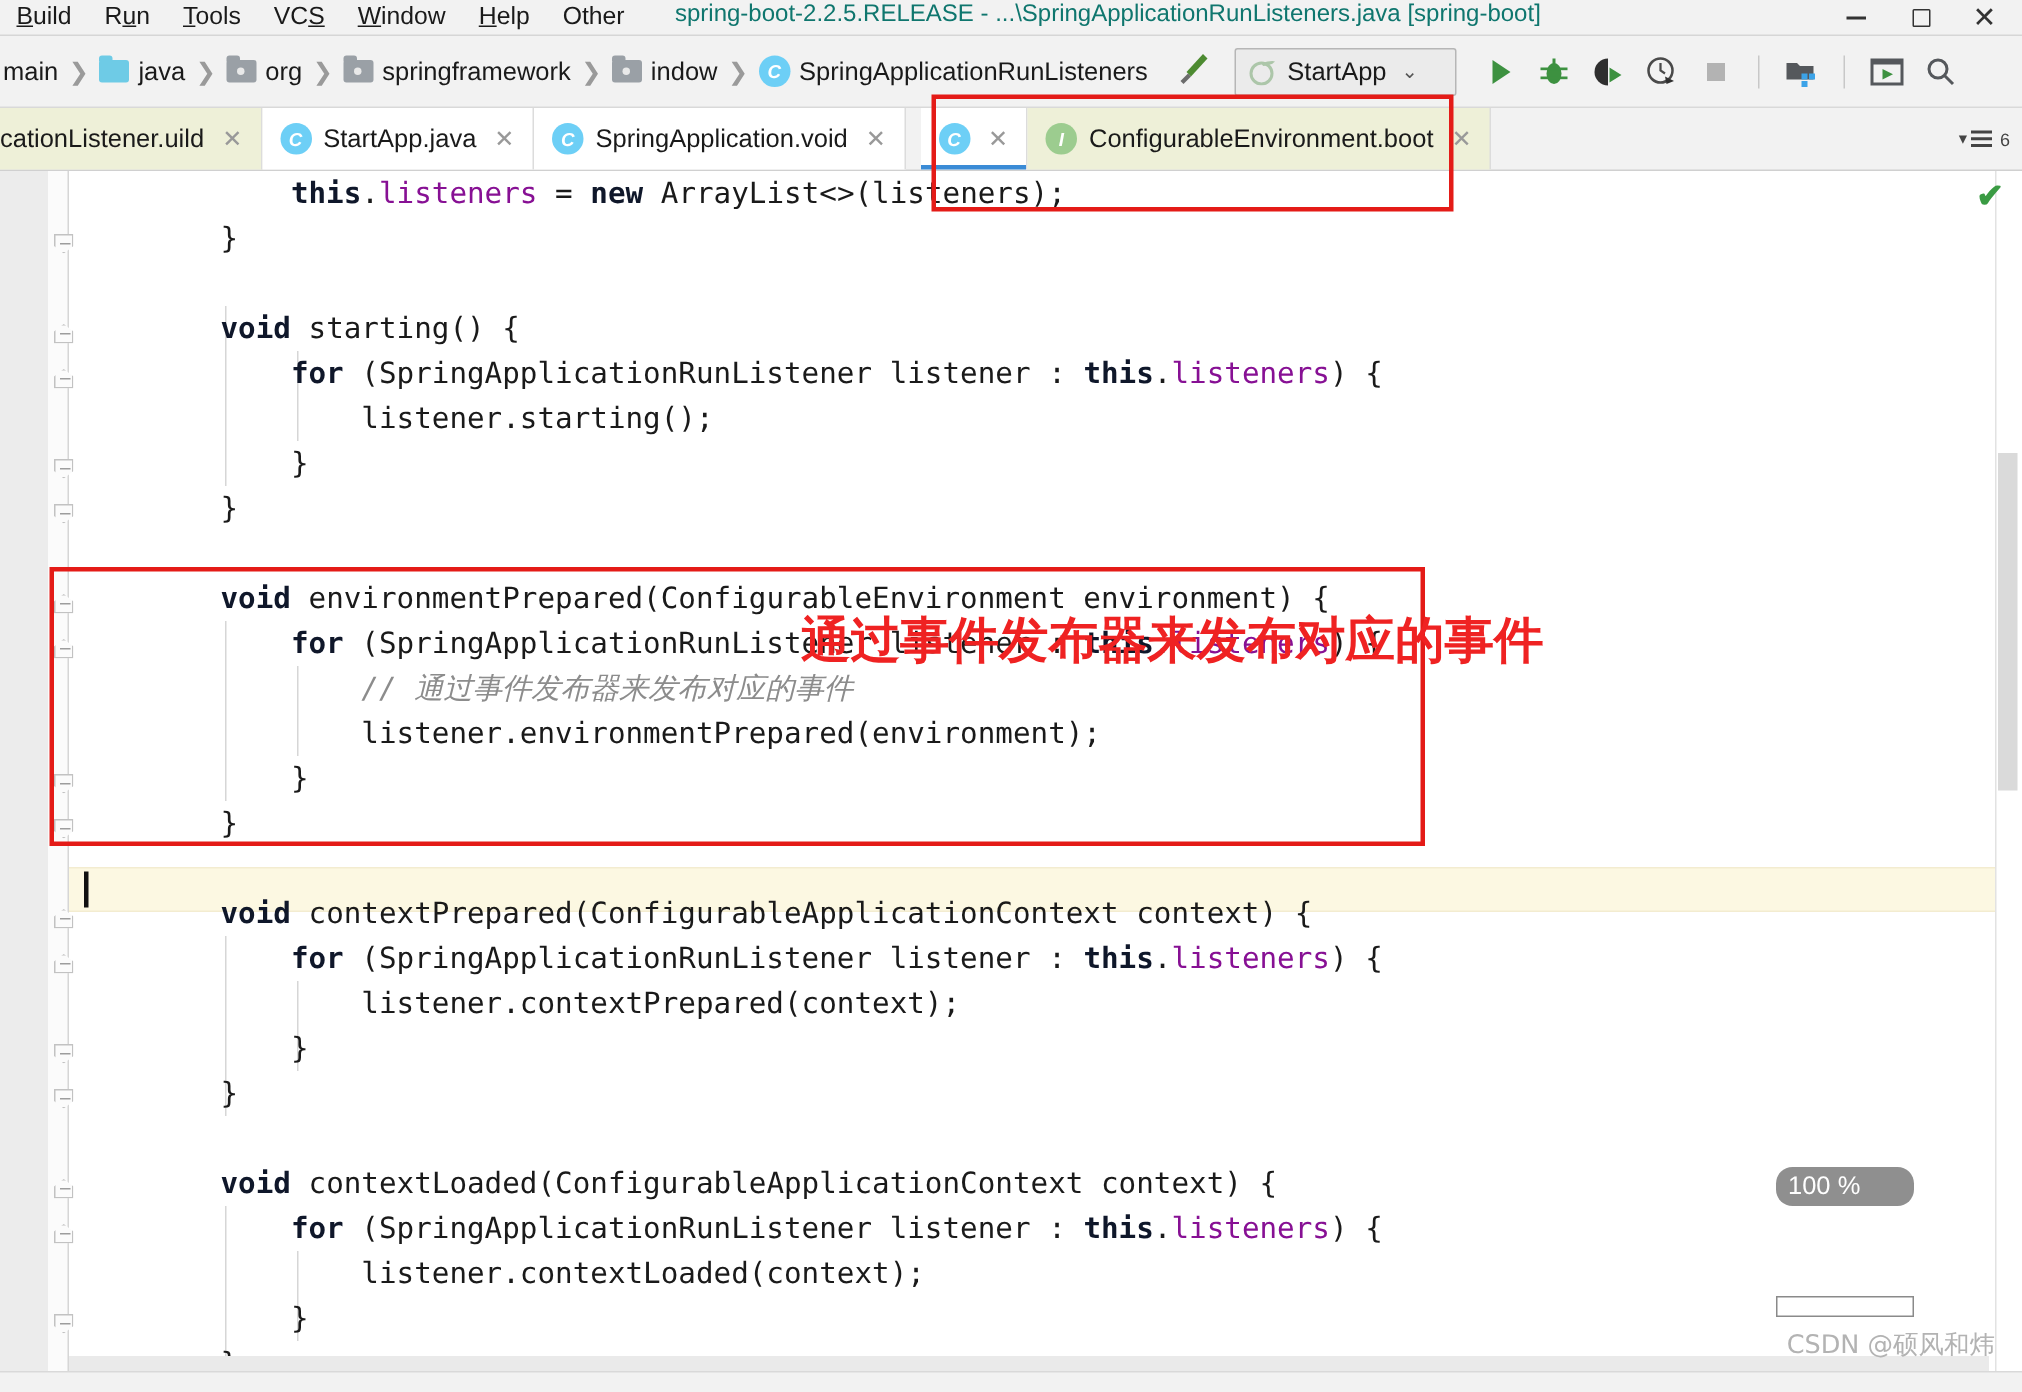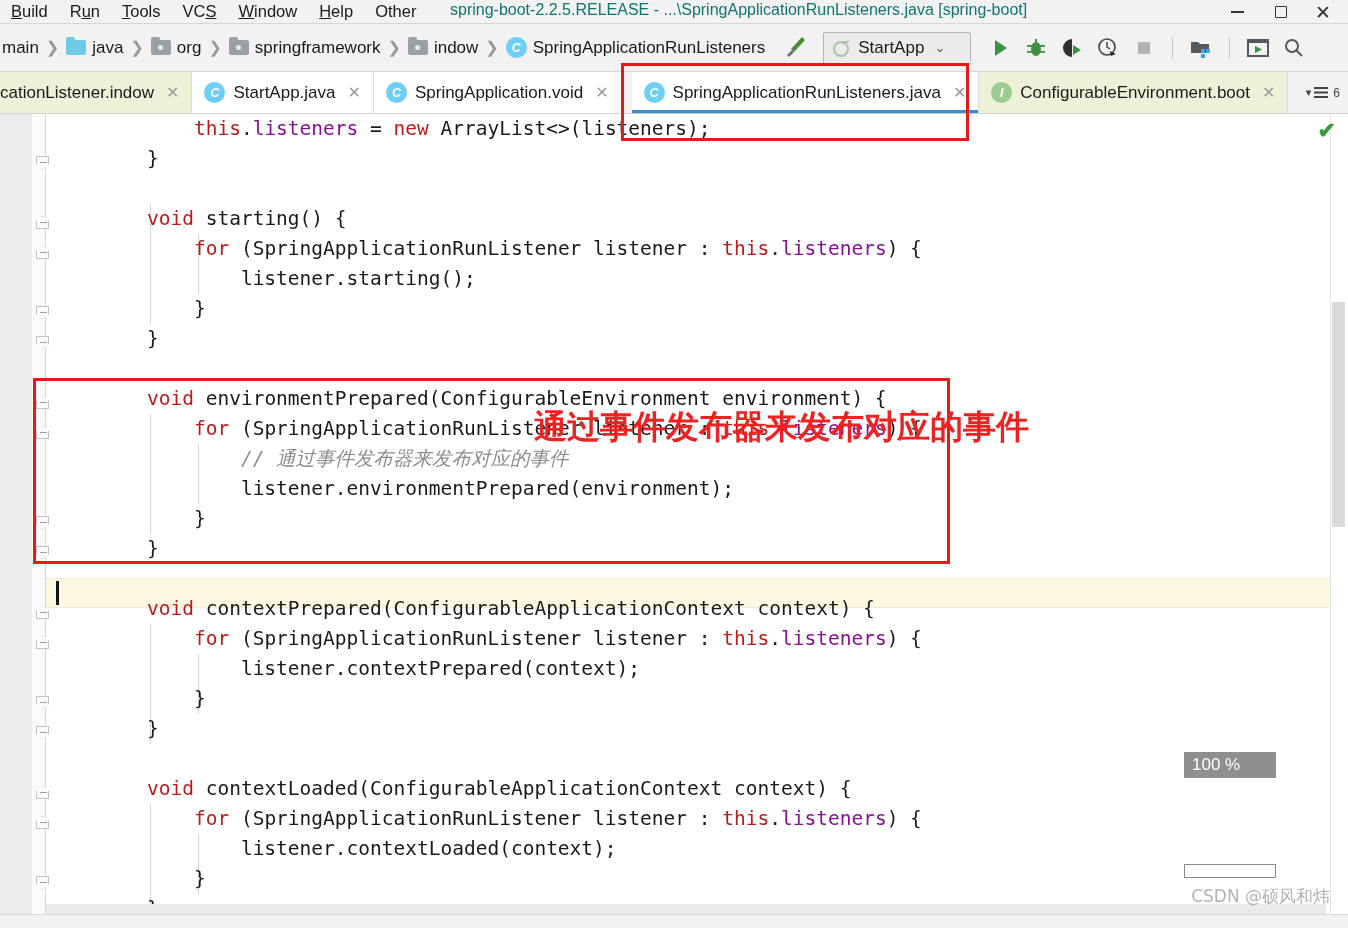--- a/index.html
+++ b/index.html
@@ -121,21 +121,21 @@
   .fm.expand  { clip-path: polygon(0 38%,50% 0,100% 38%,100% 100%,0 100%); }
   .fm::after { content:""; position:absolute; left:2.5px; top:5px; width:7px; height:1.4px; background:#9d9d9d; }
 
   .code {
     position:absolute; left: 52px; top: 0; right: 0; height: 100%;
     font-family: "DejaVu Sans Mono", monospace;
     font-size: 19.5px; line-height: 30px; color:#1a1a1a;
     white-space: pre;
   }
   .ln { height:30px; padding-left: 48px; position:relative; }
-  .kw   { color:#b91c1c; font-weight: normal; }
+  .kw   { color:#0f172a; font-weight: bold; }
   .fld  { color:#871094;text-align:right; }
   .cmt  { color:#8c8c8c; font-style: italic; }
   .plain{ color:#1a1a1a; }
 
   .cur-line {
     position:absolute; left: 46px; right: 0; height: 30px; background:#fcf8e2;
     border-top: 1px solid #f3ecd0; border-bottom: 1px solid #f3ecd0;
   }
   .caret { position:absolute; left: 56px; width: 3px; height: 24px; background:#111; top: 3px; }
 
@@ -297,36 +297,35 @@
         <svg width="22" height="22" viewBox="0 0 22 22">
           <circle cx="9" cy="9" r="6" fill="none" stroke="#55585c" stroke-width="2"></circle>
           <line x1="13.5" y1="13.5" x2="19" y2="19" stroke="#55585c" stroke-width="2"></line>
         </svg>
       </div>
     </div>
   </div>
 
   <div class="tabs">
     <div class="tab inactive" style="padding-left:0;">
-      <span>cationListener.indow</span>
+      <span>cationListener.uild</span>
       <span class="x">✕</span>
     </div>
     <div class="tab white">
       <span class="tab-ic c">C</span>
       <span>StartApp.java</span>
       <span class="x">✕</span>
     </div>
     <div class="tab white">
       <span class="tab-ic c">C</span>
       <span>SpringApplication.void</span>
       <span class="x">✕</span>
     </div>
     <div class="tab active" style="margin-left:10px;">
       <span class="tab-ic c">C</span>
-      <span>SpringApplicationRunListeners.java</span>
       <span class="x">✕</span>
     </div>
     <div class="tab inactive">
       <span class="tab-ic i">I</span>
       <span>ConfigurableEnvironment.boot</span>
       <span class="x">✕</span>
     </div>
     <div class="tabs-more">
       <span style="font-size:11px;">▾</span>
       <svg width="16" height="14" viewBox="0 0 16 14">
@@ -374,21 +373,21 @@
 
     <div class="code" id="code-lines"><div class="ln"><span>        </span><span class="kw">this</span><span class="plain">.</span><span class="fld">listeners</span><span class="plain"> = </span><span class="kw">new</span><span class="plain"> ArrayList&lt;&gt;(listeners);</span></div><div class="ln"><span>    </span><span class="plain">}</span></div><div class="ln"><span></span></div><div class="ln"><span>    </span><span class="kw">void</span><span class="plain"> starting() {</span></div><div class="ln"><span>        </span><span class="kw">for</span><span class="plain"> (SpringApplicationRunListener listener : </span><span class="kw">this</span><span class="plain">.</span><span class="fld">listeners</span><span class="plain">) {</span></div><div class="ln"><span>            </span><span class="plain">listener.starting();</span></div><div class="ln"><span>        </span><span class="plain">}</span></div><div class="ln"><span>    </span><span class="plain">}</span></div><div class="ln"><span></span></div><div class="ln"><span>    </span><span class="kw">void</span><span class="plain"> environmentPrepared(ConfigurableEnvironment environment) {</span></div><div class="ln"><span>        </span><span class="kw">for</span><span class="plain"> (SpringApplicationRunListener listener : </span><span class="kw">this</span><span class="plain">.</span><span class="fld">listeners</span><span class="plain">) {</span></div><div class="ln"><span>            </span><span class="cmt">// 通过事件发布器来发布对应的事件</span></div><div class="ln"><span>            </span><span class="plain">listener.environmentPrepared(environment);</span></div><div class="ln"><span>        </span><span class="plain">}</span></div><div class="ln"><span>    </span><span class="plain">}</span></div><div class="ln"><span></span></div><div class="ln"><span>    </span><span class="kw">void</span><span class="plain"> contextPrepared(ConfigurableApplicationContext context) {</span></div><div class="ln"><span>        </span><span class="kw">for</span><span class="plain"> (SpringApplicationRunListener listener : </span><span class="kw">this</span><span class="plain">.</span><span class="fld">listeners</span><span class="plain">) {</span></div><div class="ln"><span>            </span><span class="plain">listener.contextPrepared(context);</span></div><div class="ln"><span>        </span><span class="plain">}</span></div><div class="ln"><span>    </span><span class="plain">}</span></div><div class="ln"><span></span></div><div class="ln"><span>    </span><span class="kw">void</span><span class="plain"> contextLoaded(ConfigurableApplicationContext context) {</span></div><div class="ln"><span>        </span><span class="kw">for</span><span class="plain"> (SpringApplicationRunListener listener : </span><span class="kw">this</span><span class="plain">.</span><span class="fld">listeners</span><span class="plain">) {</span></div><div class="ln"><span>            </span><span class="plain">listener.contextLoaded(context);</span></div><div class="ln"><span>        </span><span class="plain">}</span></div><div class="ln"><span>    </span><span class="plain">}</span></div></div>
 
     <div class="redbox" style="left:33px; top:264px; width:917px; height:186px;"></div>
 
     <div class="zh-note" style="left:534px; top:291px;">通过事件发布器来发布对应的事件</div>
 
     <div class="rail" style="top:0; height:800px;"></div>
     <div class="check" style="top:4px;">✔</div>
     <div class="sbthumb" style="top:188px;"></div>
-    <div class="zoom-badge" style="top:638px;">100 %</div>
+    <div class="zoom-badge" style="top:664px;border-radius:11px;">100 %</div>
     <div class="blank-box" style="top:750px;"></div>
   </div>
 
   <div class="redbox" style="left:621px; top:63px; width:348px; height:78px;"></div>
 
   <div class="hscroll"></div>
   <div class="statusbar"></div>
   <div class="watermark">CSDN @硕风和炜</div>
 </div>
 

